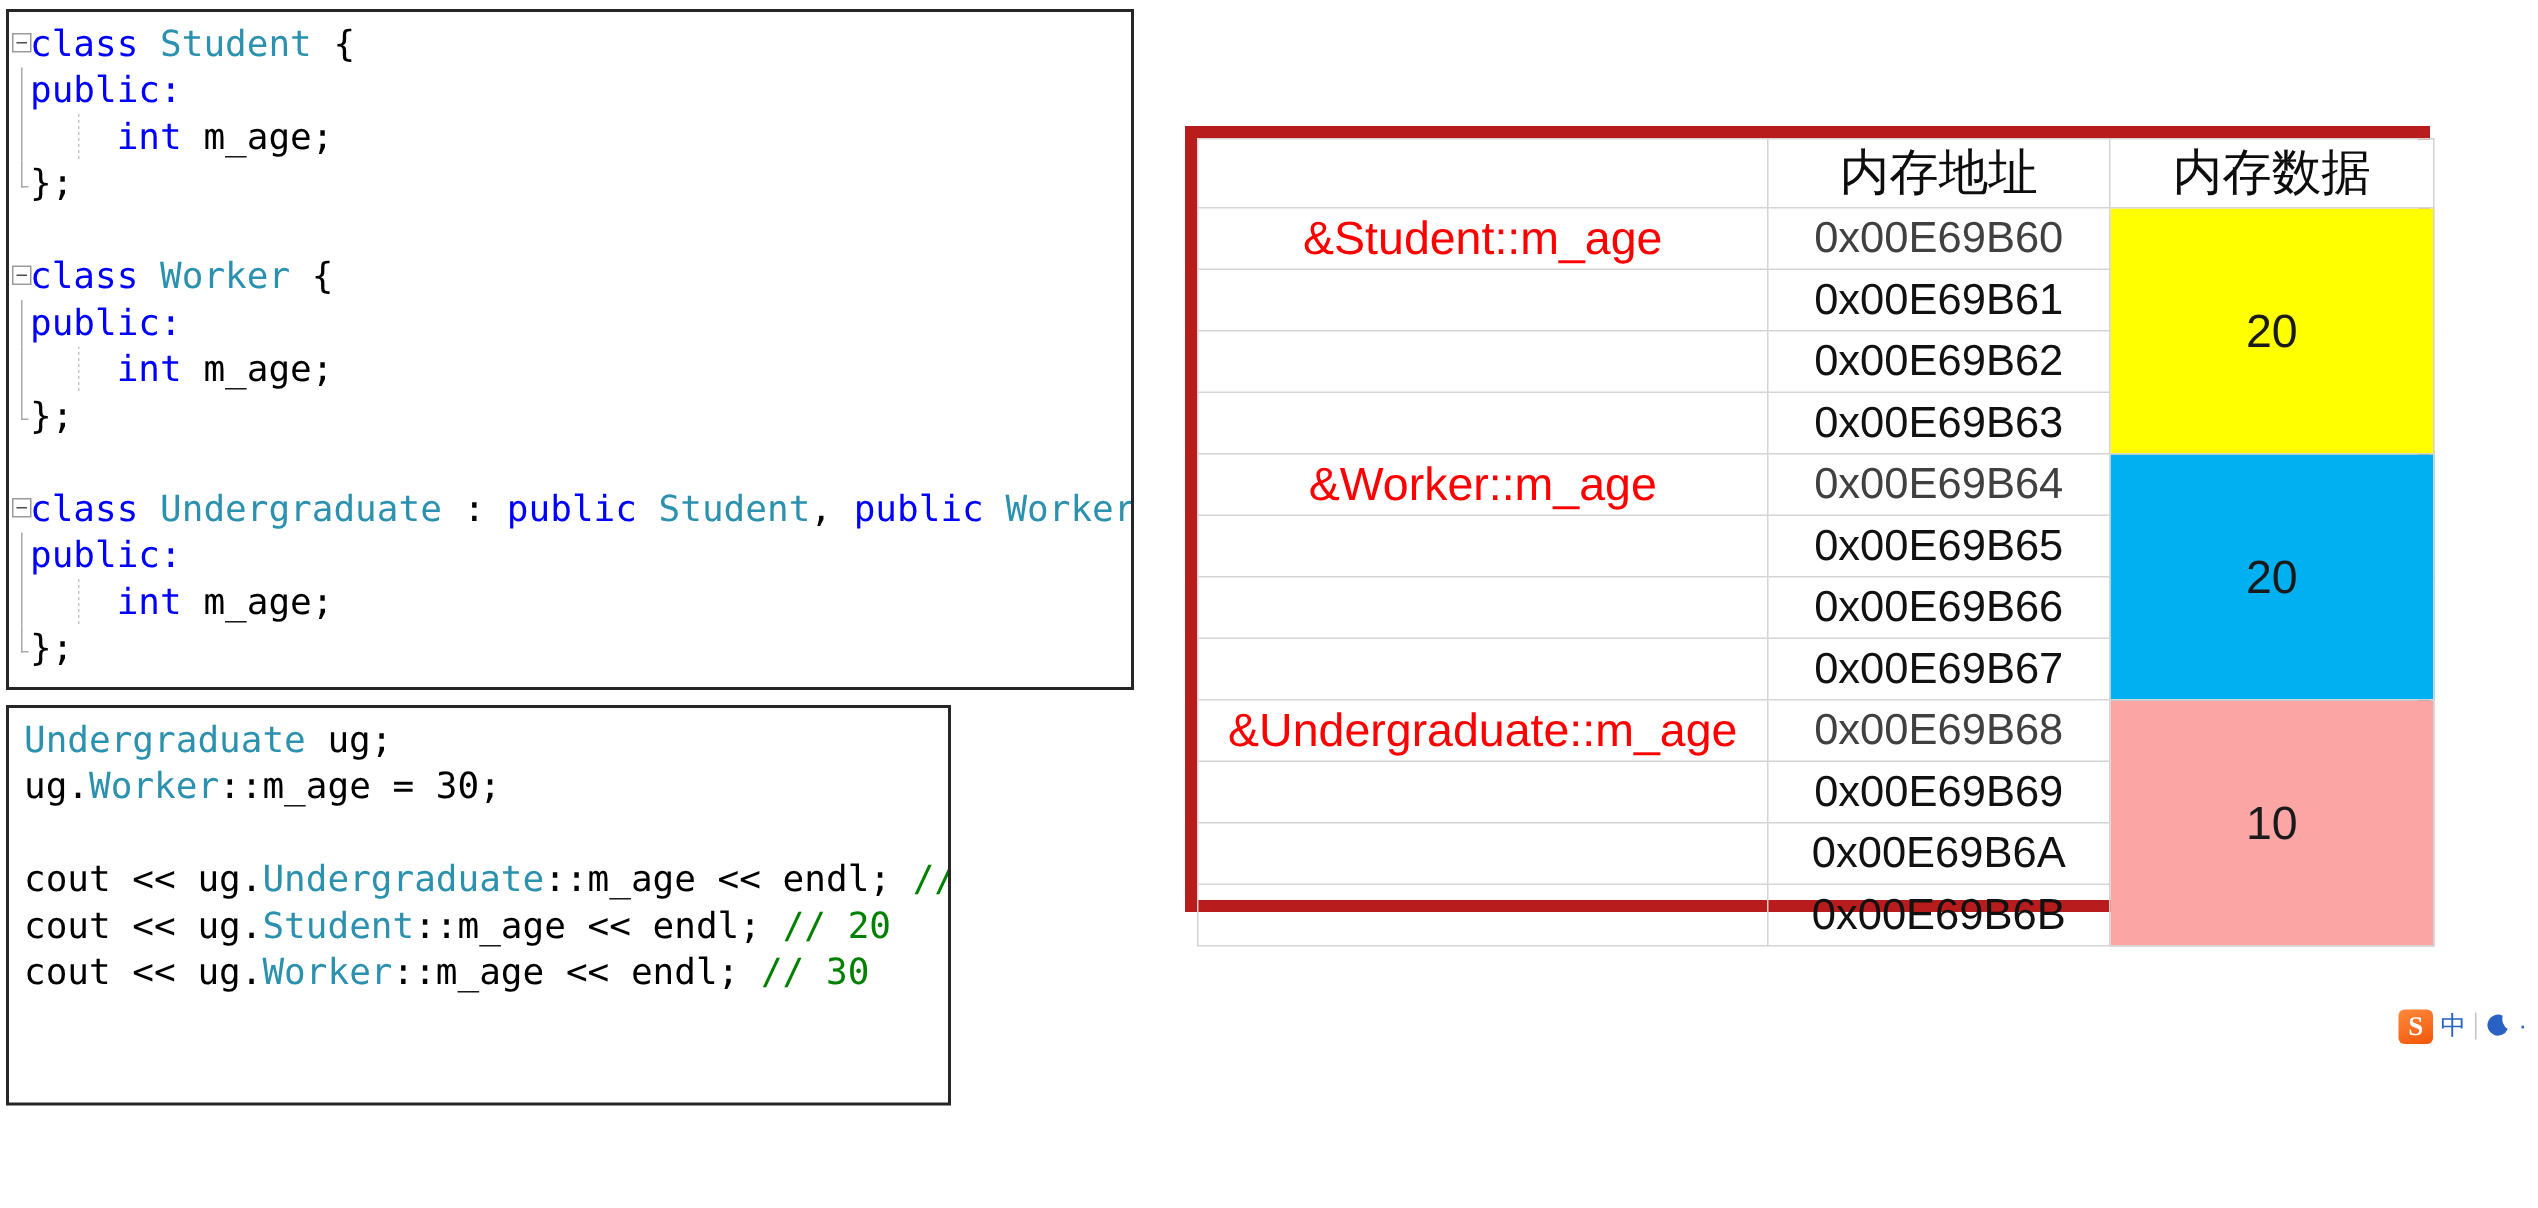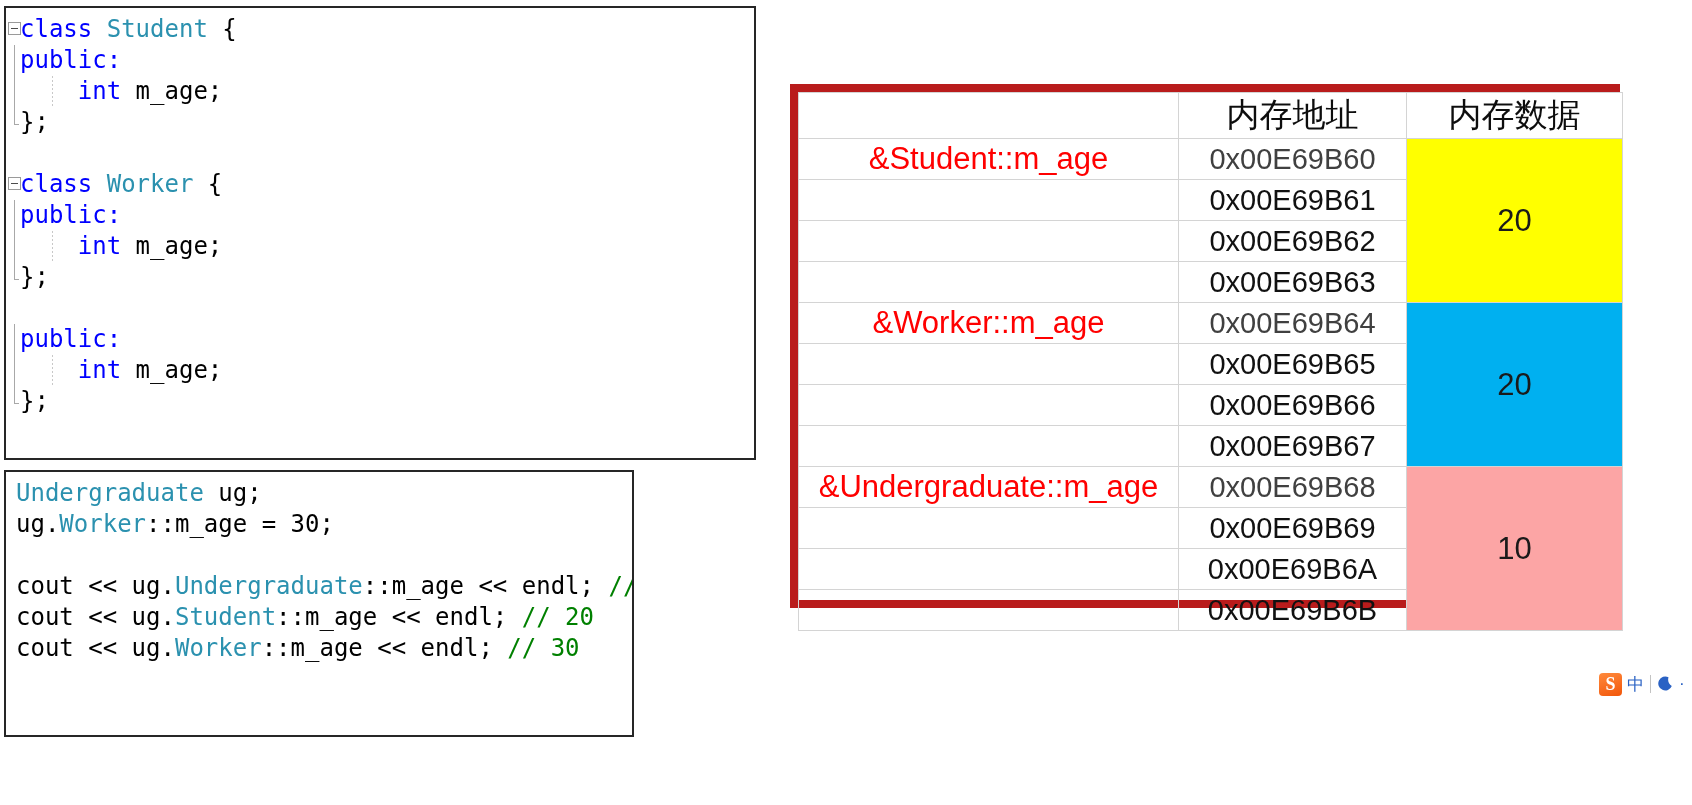--- a/index.html
+++ b/index.html
@@ -221,20 +221,21 @@
       <div class="code-line"><span class="fold-marker"></span><span class="kw">class </span><span class="type">Student</span><span class="plain"> {</span></div>
       <div class="code-line"><span class="fold-line"></span><span class="kw">public:</span></div>
       <div class="code-line"><span class="fold-line"></span><span class="indent-guide"></span><span class="plain">    </span><span class="kw">int</span><span class="plain"> m_age;</span></div>
       <div class="code-line"><span class="fold-line end"></span><span class="plain">};</span></div>
       <div class="code-line"><span class="plain"></span></div>
       <div class="code-line"><span class="fold-marker"></span><span class="kw">class </span><span class="type">Worker</span><span class="plain"> {</span></div>
       <div class="code-line"><span class="fold-line"></span><span class="kw">public:</span></div>
       <div class="code-line"><span class="fold-line"></span><span class="indent-guide"></span><span class="plain">    </span><span class="kw">int</span><span class="plain"> m_age;</span></div>
       <div class="code-line"><span class="fold-line end"></span><span class="plain">};</span></div>
       <div class="code-line"><span class="plain"></span></div>
+      <div class="code-line"><span class="fold-marker"></span><span class="kw">class </span><span class="type">Undergraduate</span><span class="plain"> : </span><span class="kw">public </span><span class="type">Student</span><span class="plain">, </span><span class="kw">public </span><span class="type">Worker</span></div>
       <div class="code-line"><span class="fold-line"></span><span class="kw">public:</span></div>
       <div class="code-line"><span class="fold-line"></span><span class="indent-guide"></span><span class="plain">    </span><span class="kw">int</span><span class="plain"> m_age;</span></div>
       <div class="code-line"><span class="fold-line end"></span><span class="plain">};</span></div>
     </div>
 </div>
 
 <div class="code-box" id="code-box-usage">
   <div class="code-lines">
       <div class="code-line"><span class="type">Undergraduate</span><span class="plain"> ug;</span></div>
       <div class="code-line"><span class="plain">ug.</span><span class="type">Worker</span><span class="plain">::m_age = 30;</span></div>

